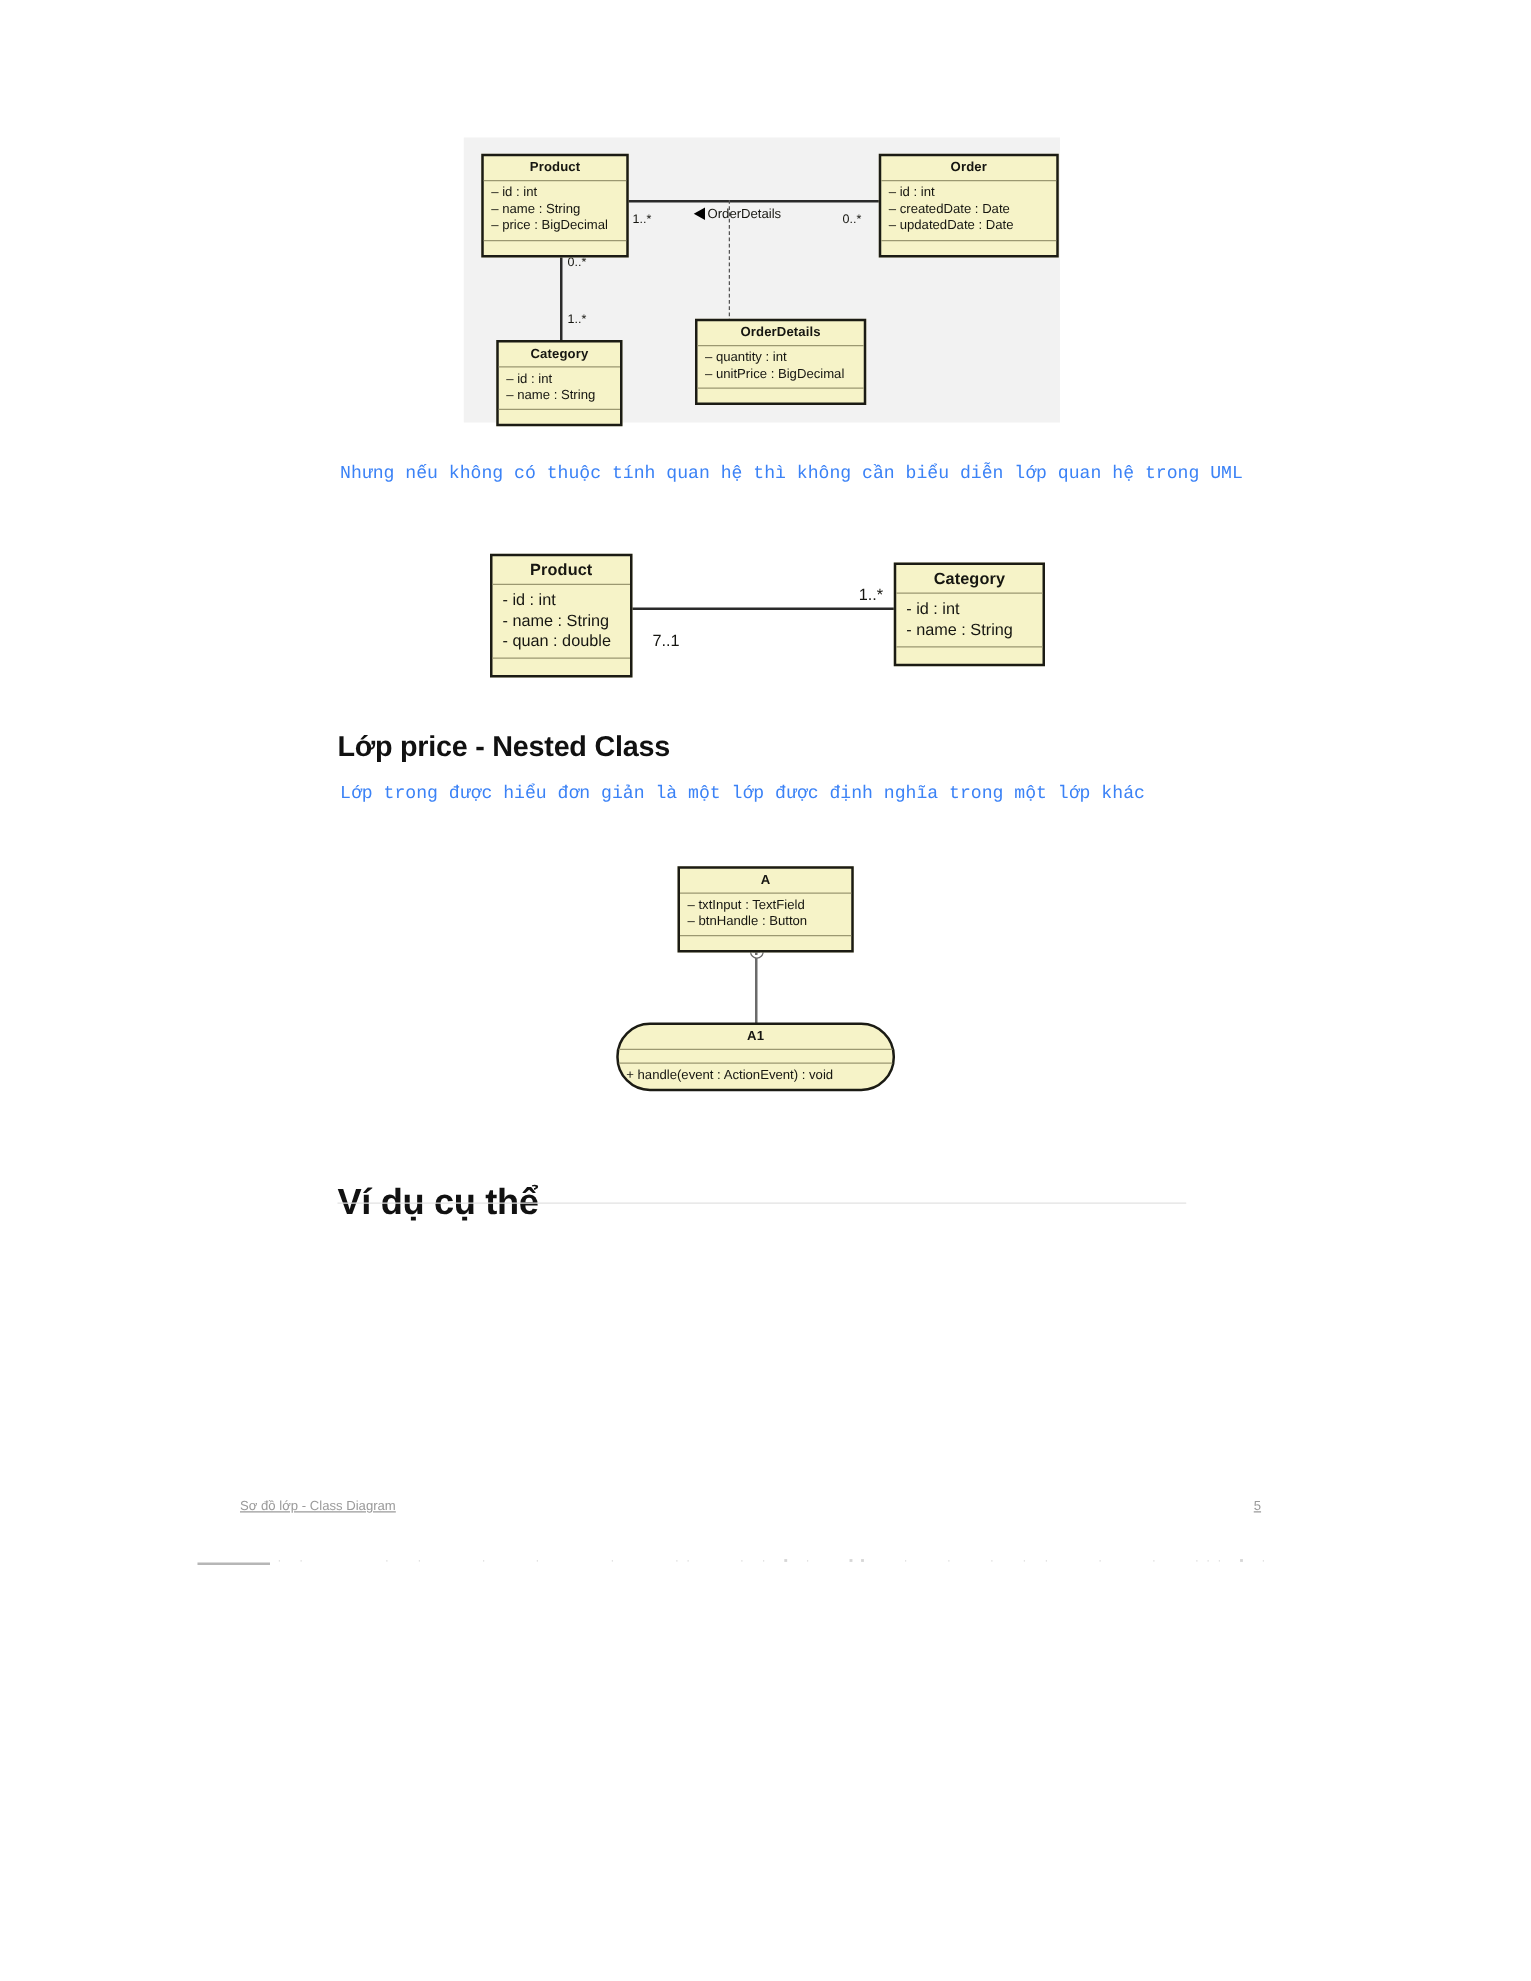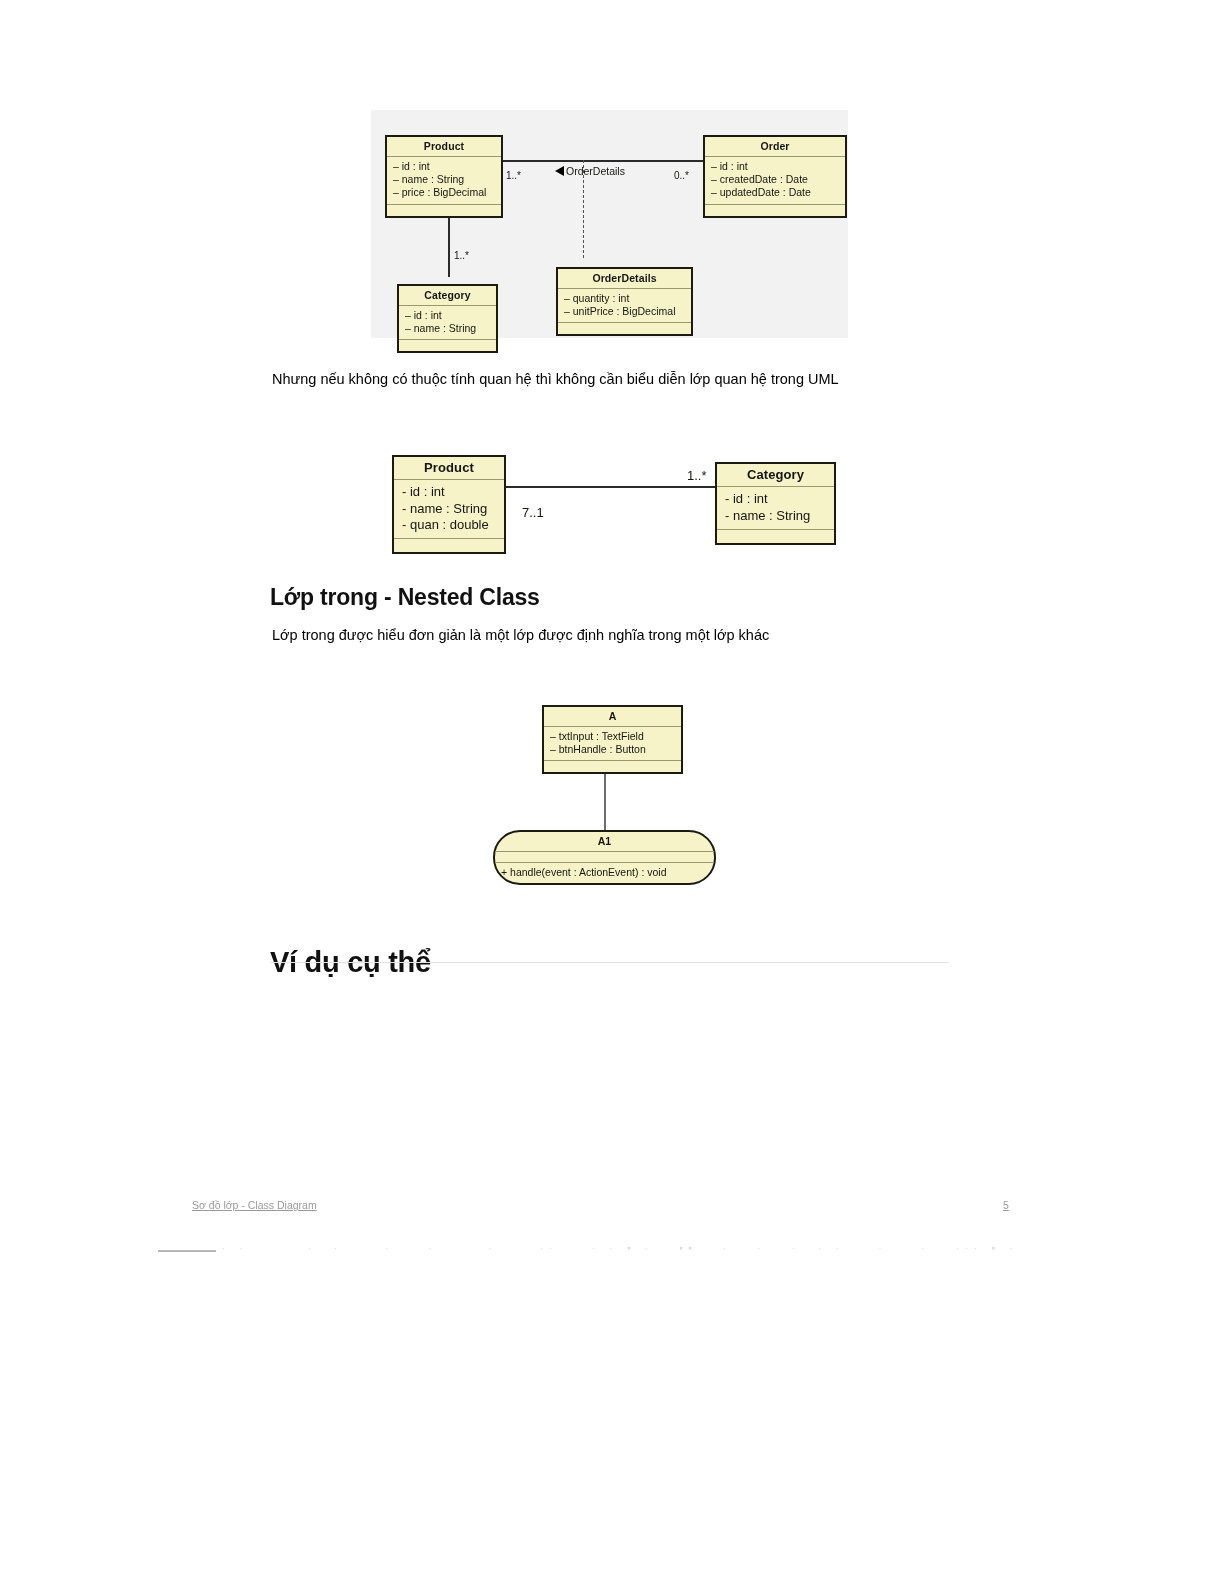--- a/index.html
+++ b/index.html
@@ -21,21 +21,20 @@
   }
 
   
   .uml-box {
     position: absolute;
     background: #f6f3c8;
     border: 2px solid #1b1b14;
     font-size: 10.5px;
     color: #161611;
     line-height: 1.25;
-    margin-top: 12px;
   }
   .uml-title {
     text-align: center;
     font-weight: bold;
     padding: 3px 4px 3px 4px;
     border-bottom: 1px solid #9b9871;
     letter-spacing: .1px;
   }
   .uml-attrs {
     padding: 3px 6px 4px 6px;
@@ -81,23 +80,24 @@
   .dashed-v {
     position: absolute;
     border-left: 1.5px dashed #555555;
     width: 0;
   }
 
   
   .para {
     position: absolute;
     font-size: 14.5px;
-    color: #000000;
+    color: #3b82f6;
     line-height: 1.5;
     white-space: nowrap;
+    font-family: Liberation Mono, monospace;
   }
   .h2 {
     position: absolute;
     font-size: 23px;
     font-weight: bold;
     color: #111111;
     letter-spacing: -0.2px;
     white-space: nowrap;
   }
   .h1 {
@@ -236,21 +236,21 @@
     <div class="uml-box" style="left:330px; top:12px; width:121px; font-size:13px;">
       <div class="uml-title">Category</div>
       <div class="uml-attrs" style="padding:4px 8px 5px 8px;">
         <div>- id : int</div>
         <div>- name : String</div>
       </div>
       <div class="uml-methods uml-empty" style="min-height:13px;"></div>
     </div>
   </div>
 
-  <div class="h2" style="left:270px; top:584px;">Lớp trong - Nested Class</div>
+  <div class="h2" style="left:270px; top:584px;">Lớp price - Nested Class</div>
 
   <div class="para" style="left:272px; top:625px;">Lớp trong được hiểu đơn giản là một lớp được định nghĩa trong một lớp khác</div>
 
   <div style="position:absolute; left:490px; top:690px; width:235px; height:190px;">
 
     <div class="nest-line" style="left:114px; top:68px; height:83px;"></div>
     <div class="circle-plus" style="left:109.5px; top:66px;"></div>
 
     <div class="uml-box" style="left:52px; top:3px; width:141px; font-size:10.5px;">
       <div class="uml-title">A</div>

